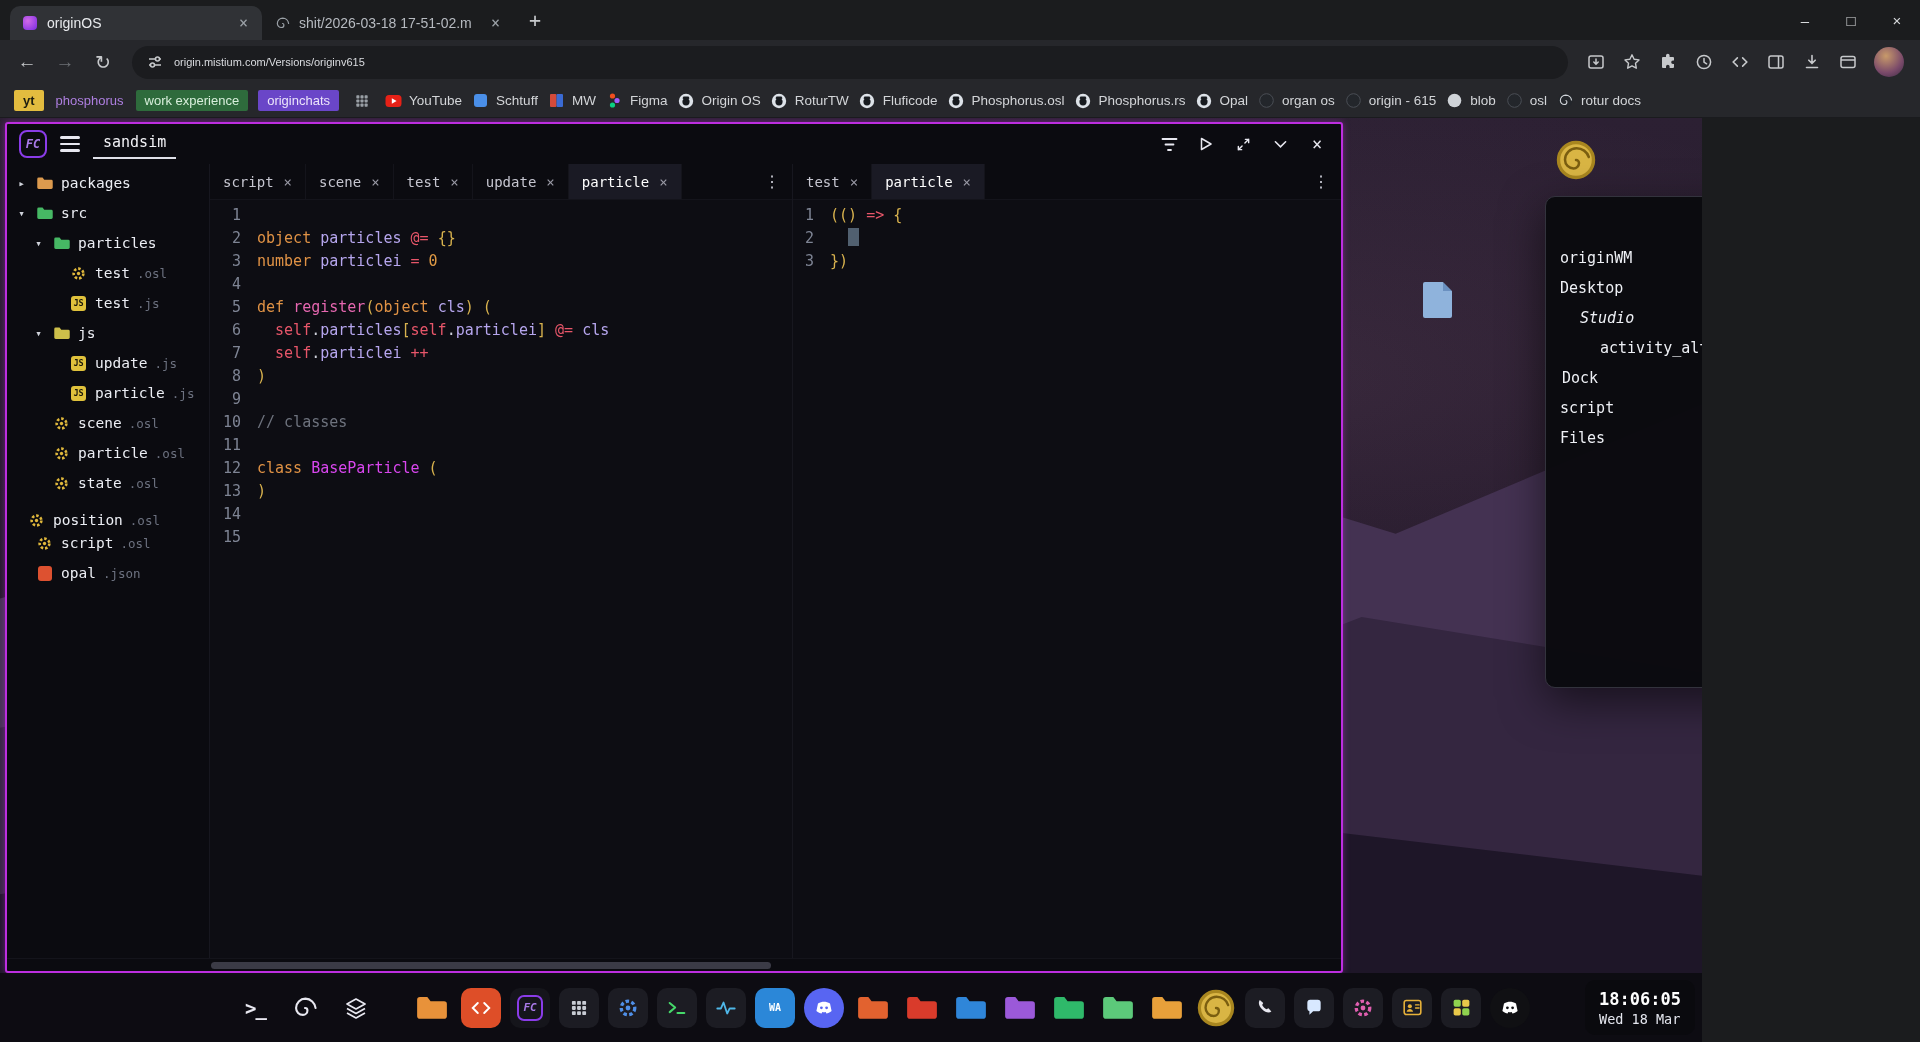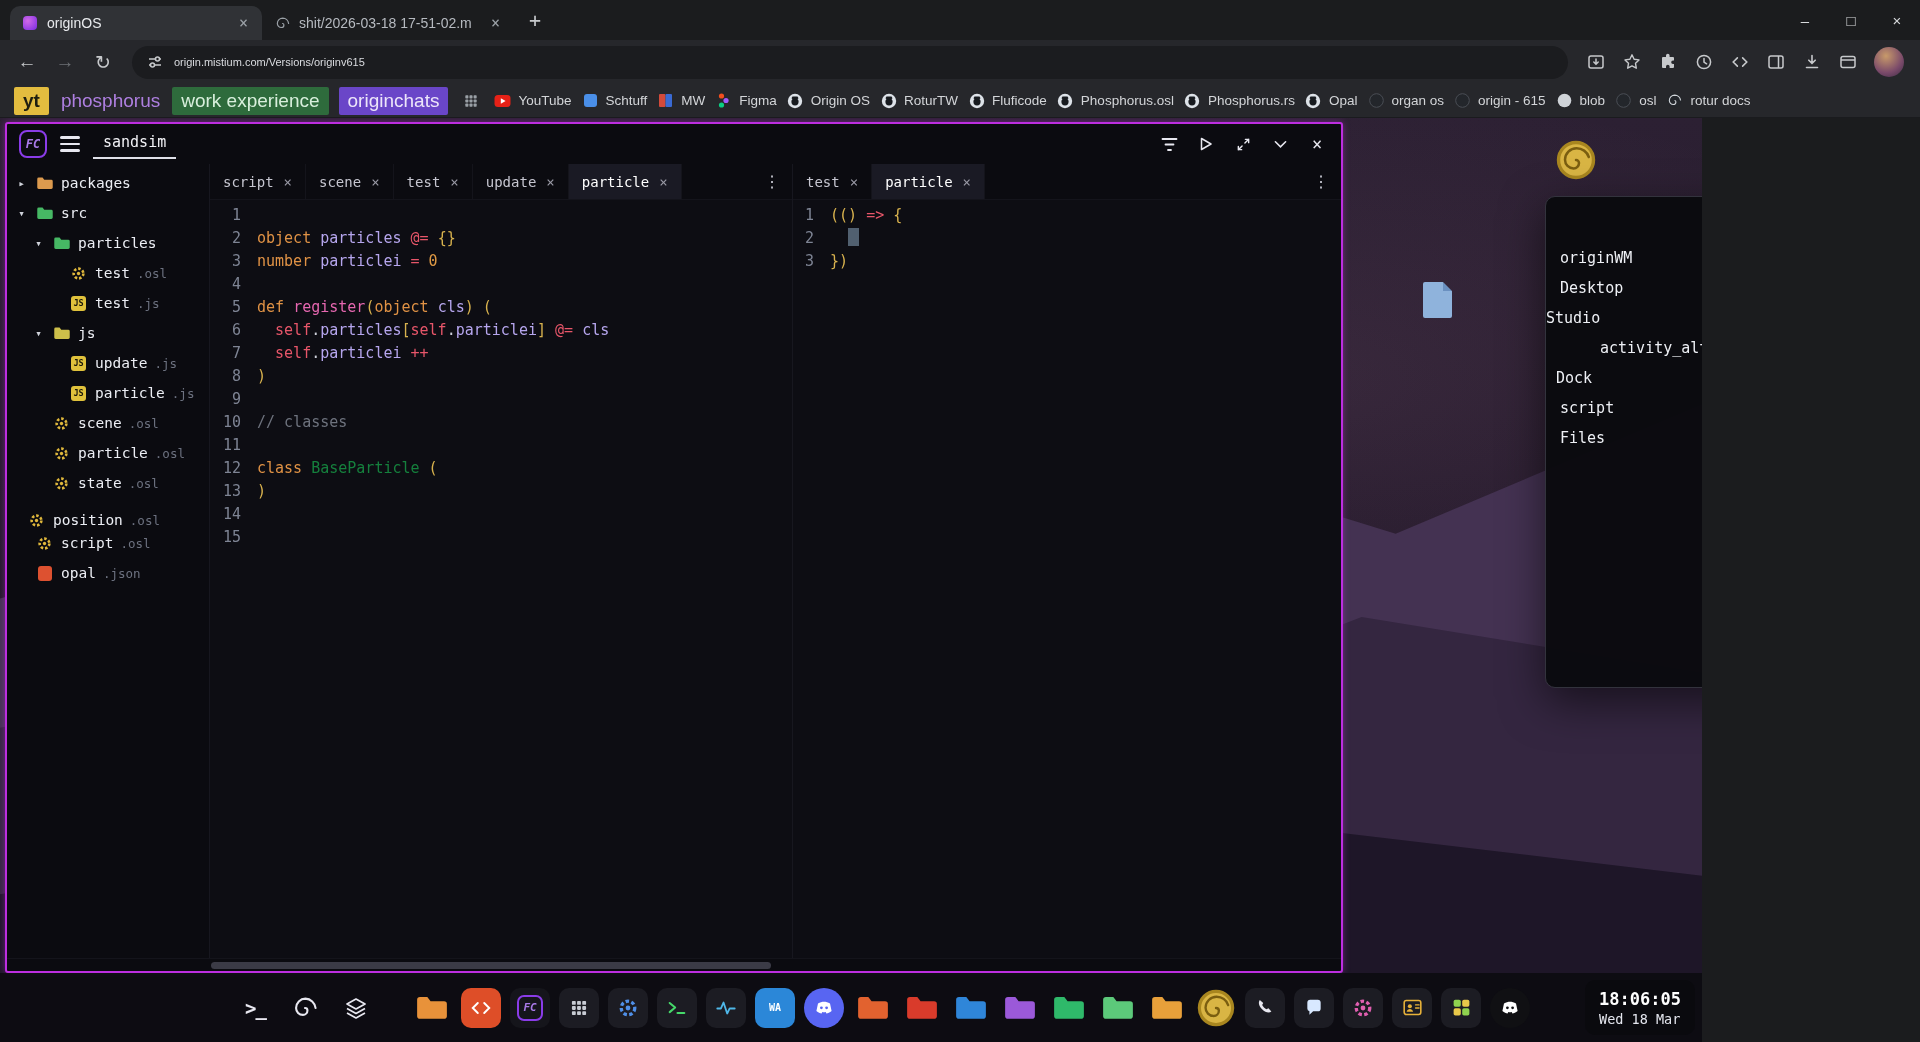--- a/index.html
+++ b/index.html
@@ -26,21 +26,21 @@
 .nav-btn{width:34px;height:34px;border-radius:50%;display:flex;align-items:center;justify-content:center;color:#c7c9cc;font-size:19px}
 .nav-btn.dim{color:#6e7176}
 .addr{flex:1;height:33px;margin:0 8px;background:#1b1c1f;border-radius:17px;display:flex;align-items:center;padding:0 14px;gap:10px}
 .addr-url{color:#dadce0;font-size:11px}
 .nav-ic{width:32px;height:32px;display:flex;align-items:center;justify-content:center}
 .avatar{width:30px;height:30px;margin:0 6px;border-radius:50%;background:radial-gradient(circle at 40% 30%,#c89a6a,#7a4a6a 60%,#3a2a44)}
 
 
 .bookmarks{position:absolute;top:84px;left:0;width:1920px;height:34px;background:#26272b;border-bottom:1px solid #1a1b1e;display:flex;align-items:center;gap:12px;padding:0 14px}
 .bm-pinned{display:flex;align-items:center;gap:10px}
-.bm-pin{font-size:19px;padding:3px 9px;border-radius:2px;white-space:nowrap}
+.bm-pin{font-size:13px;padding:3px 9px;border-radius:2px;white-space:nowrap}
 .tag-yellow{background:#e3bc3f;color:#1e1e10;font-weight:bold}
 .text-purple{color:#ae7fe0;padding:3px 2px}
 .tag-green{background:#2e6b3c;color:#d8efdc}
 .tag-purple{background:#6a46c8;color:#ece5fa}
 .bm-item{display:flex;align-items:center;gap:7px;color:#d3d5d8;font-size:13.5px;white-space:nowrap}
 .bm-ic{display:flex;width:17px;height:16px;align-items:center;justify-content:center}
 
 
 .desktop{position:absolute;top:118px;left:0;width:1702px;height:924px;overflow:hidden;background:#17111f}
 .wp{position:absolute;inset:0;background:
@@ -588,21 +588,21 @@
                 <div class="cline"><span style="color: rgb(224, 146, 69);">object </span><span style="color: rgb(182, 166, 238);">particles </span><span style="color: rgb(232, 86, 106);">@= </span><span style="color: rgb(216, 178, 78);">{}</span></div>
                 <div class="cline"><span style="color: rgb(224, 146, 69);">number </span><span style="color: rgb(182, 166, 238);">particlei </span><span style="color: rgb(232, 86, 106);">= </span><span style="color: rgb(224, 154, 69);">0</span></div>
                 <div class="cline"></div>
                 <div class="cline"><span style="color: rgb(224, 146, 69);">def </span><span style="color: rgb(230, 103, 176);">register</span><span style="color: rgb(216, 178, 78);">(</span><span style="color: rgb(224, 146, 69);">object </span><span style="color: rgb(182, 166, 238);">cls</span><span style="color: rgb(216, 178, 78);">) (</span></div>
                 <div class="cline"><span style="color: rgb(207, 210, 220);">  </span><span style="color: rgb(232, 86, 106);">self</span><span style="color: rgb(207, 210, 220);">.</span><span style="color: rgb(182, 166, 238);">particles</span><span style="color: rgb(216, 178, 78);">[</span><span style="color: rgb(232, 86, 106);">self</span><span style="color: rgb(207, 210, 220);">.</span><span style="color: rgb(182, 166, 238);">particlei</span><span style="color: rgb(216, 178, 78);">] </span><span style="color: rgb(232, 86, 106);">@= </span><span style="color: rgb(182, 166, 238);">cls</span></div>
                 <div class="cline"><span style="color: rgb(207, 210, 220);">  </span><span style="color: rgb(232, 86, 106);">self</span><span style="color: rgb(207, 210, 220);">.</span><span style="color: rgb(182, 166, 238);">particlei </span><span style="color: rgb(232, 86, 106);">++</span></div>
                 <div class="cline"><span style="color: rgb(216, 178, 78);">)</span></div>
                 <div class="cline"></div>
                 <div class="cline"><span style="color: rgb(110, 115, 126);">// classes</span></div>
                 <div class="cline"></div>
-                <div class="cline"><span style="color: rgb(224, 146, 69);">class </span><span style="color: #15803d;">BaseParticle </span><span style="color: rgb(216, 178, 78);">(</span></div>
+                <div class="cline"><span style="color: rgb(224, 146, 69);">class </span><span style="color: #d946ef;">BaseParticle </span><span style="color: rgb(216, 178, 78);">(</span></div>
                 <div class="cline"><span style="color: rgb(216, 178, 78);">)</span></div>
                 <div class="cline"></div>
               </div>
           </div>
         </div>
         <div class="pane right">
           <div class="etabs">
               <div class="etab">
                 <span>test</span>
                 <span class="x">×</span>
@@ -649,23 +649,23 @@
         <span class="top-ic">
             <svg width="13" height="9" viewBox="0 0 14 9">
               <path d="M1.5 1.5 7 7l5.5-5.5" fill="none" stroke="#e8e8f0" stroke-width="1.7" stroke-linecap="round"></path>
             </svg>
           </span>
         <span class="top-ic mono">×</span>
       </div>
       <div class="wm-list">
           <div class="wm-item" style="padding-left: 14px;">originWM</div>
           <div class="wm-item" style="padding-left: 14px;">Desktop</div>
-          <div class="wm-item" style="">Studio</div>
+          <div class="wm-item" style="padding-left: 34px; font-style: italic;">Studio</div>
           <div class="wm-item" style="padding-left: 54px;">activity_alternative</div>
-          <div class="wm-item" style="padding-left: 10px;">Dock</div>
+          <div class="wm-item" style="padding-left: 16px;">Dock</div>
           <div class="wm-item" style="padding-left: 14px;">script</div>
           <div class="wm-item" style="padding-left: 14px;">Files</div>
         </div>
     </div>
 
     <div class="edge-btn" style="top:423px">
         <span><svg width="20" height="20" viewBox="0 0 24 24">
             <path d="M8.5 6.5 3 12l5.5 5.5M15.5 6.5 21 12l-5.5 5.5" fill="none" stroke="#e8923a" stroke-width="2.1" stroke-linecap="round"></path>
           </svg></span>
       </div>

